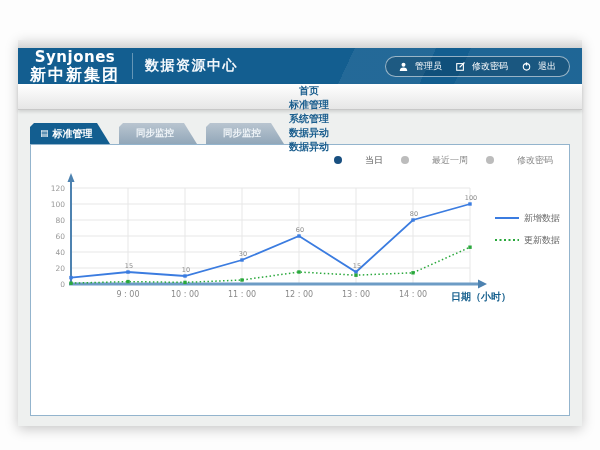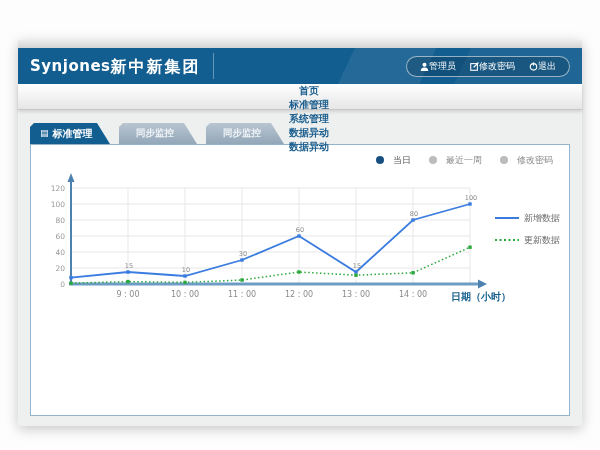--- a/index.html
+++ b/index.html
@@ -6,49 +6,49 @@
   html,body { width:600px; height:450px; background:#fdfdfd; overflow:hidden;
               font-family:"DejaVu Sans","Liberation Sans",sans-serif; }
   .window { position:absolute; left:18px; top:40px; width:564px; height:386px;
             background:#eef0ef; box-shadow:0 3px 12px rgba(0,0,0,.22); }
   .top-strip { height:8px; background:linear-gradient(180deg,#ececec,#d4d4d4); }
   
   .header { height:36px; background:#135e90;
             background-image:linear-gradient(115deg, rgba(255,255,255,0) 58%, rgba(255,255,255,.07) 58%, rgba(255,255,255,.07) 72%, rgba(255,255,255,0) 72%),
                              linear-gradient(115deg, rgba(0,0,0,0) 78%, rgba(255,255,255,.05) 78%);
             display:flex; align-items:center; padding:0 12px; color:#fff; }
-  .logo { display:flex; flex-direction:row; align-items:center; line-height:1; }
+  .logo { display:flex; flex-direction:column; align-items:center; line-height:1; }
   .logo .brand { font-size:15px; font-weight:bold; letter-spacing:.5px; }
   .logo .company { font-size:16px; font-weight:bold; letter-spacing:2px; margin-top:2px; }
   .hdr-divider { width:1px; height:26px; background:rgba(255,255,255,.35); margin:0 12px; }
   .app-title { font-size:14px; letter-spacing:1.5px; font-weight:bold; color:#f2f7fb; }
   .user-pill { margin-left:auto; display:flex; align-items:center; gap:14px;
                border:1px solid rgba(255,255,255,.55); background:rgba(0,0,0,.14);
                border-radius:11px; padding:3px 13px; font-size:9px; }
-  .user-pill .item { display:flex; align-items:center; gap:0; cursor:pointer; }
+  .user-pill .item { display:flex; align-items:center; gap:7px; cursor:pointer; }
   .user-pill svg { display:block; }
   
   .nav { height:26px; background:linear-gradient(180deg,#ffffff,#e6e6e6);
          border-bottom:1px solid #c8c8c8; box-shadow:0 2px 3px rgba(0,0,0,.12);
          display:flex; align-items:center; padding-left:18px; position:relative; z-index:2;flex-direction:column; }
   .nav-item { width:70px; text-align:center; font-size:10px; font-weight:bold; color:#1b5e8e; cursor:pointer; }
   .nav-sep { width:1px; height:12px; background:#c9cdd0; }
   
   .content { padding-top:13px; }
   .tabs { display:flex; margin-left:12px; height:21px; align-items:flex-end; }
   .tab { height:21px; display:flex; align-items:center; gap:4px; font-size:10px; font-weight:bold;
          padding:0 16px 0 10px; cursor:pointer;
          clip-path:polygon(0 100%, 0 4px, 4px 0, calc(100% - 13px) 0, 100% 100%); }
   .tab.active { background:#135e90; color:#fff; min-width:80px; }
   .tab.inactive { background:linear-gradient(180deg,#b9c5d0,#92a7b9); color:#eef3f7; margin-left:9px; min-width:78px; font-size:9.5px; justify-content:center; }
   .tab .tab-icon { font-size:9px; line-height:1; }
   .card { margin:0 12px; height:272px; background:#fff; border:1px solid #93b4cd; position:relative; }
   
   .range-group { display:flex; justify-content:flex-end; gap:18px; margin:9px 16px 0 0; height:12px; align-items:center; }
-  .range-opt { display:flex; align-items:center; gap:9px; font-size:9px; color:#888; cursor:pointer; }
+  .range-opt { display:flex; align-items:center; gap:23px; font-size:9px; color:#888; cursor:pointer; }
   .radio-dot { width:8px; height:8px; border-radius:50%; background:#bcbcbc; }
   .range-opt.selected .radio-dot { background:#184f80; }
   .range-opt.selected { color:#555; }
   .y-axis-title { margin:4px 0 0 14px; font-size:10px; font-weight:bold; color:#17608e; height:14px; }
   svg.chart { display:block; margin-top:0; }
   svg.chart text { font-family:"DejaVu Sans","Liberation Sans",sans-serif; }
   .note { margin:14px 0 0 28px; font-size:8px; color:#555; white-space:nowrap; overflow:hidden; }
   .note .note-label { color:#e04f4f; }
 </style>
 </head>
@@ -56,20 +56,21 @@
 
 <div class="window">
   <div class="top-strip"></div>
 
   <div class="header">
     <div class="logo">
       <span class="brand">Synjones</span>
       <span class="company">新中新集团</span>
     </div>
     <div class="hdr-divider"></div>
+    <div class="app-title">数据资源中心</div>
     <div class="user-pill">
       <span class="item">
         <svg width="9" height="9" viewBox="0 0 10 10">
             <circle cx="5" cy="3" r="2.2" fill="#fff"></circle>
             <path d="M0.8 10 Q1 6.2 5 6.2 Q9 6.2 9.2 10 Z" fill="#fff"></path>
           </svg>
         <span>管理员</span>
       </span>
       <span class="item">
         <svg width="9" height="9" viewBox="0 0 10 10">

